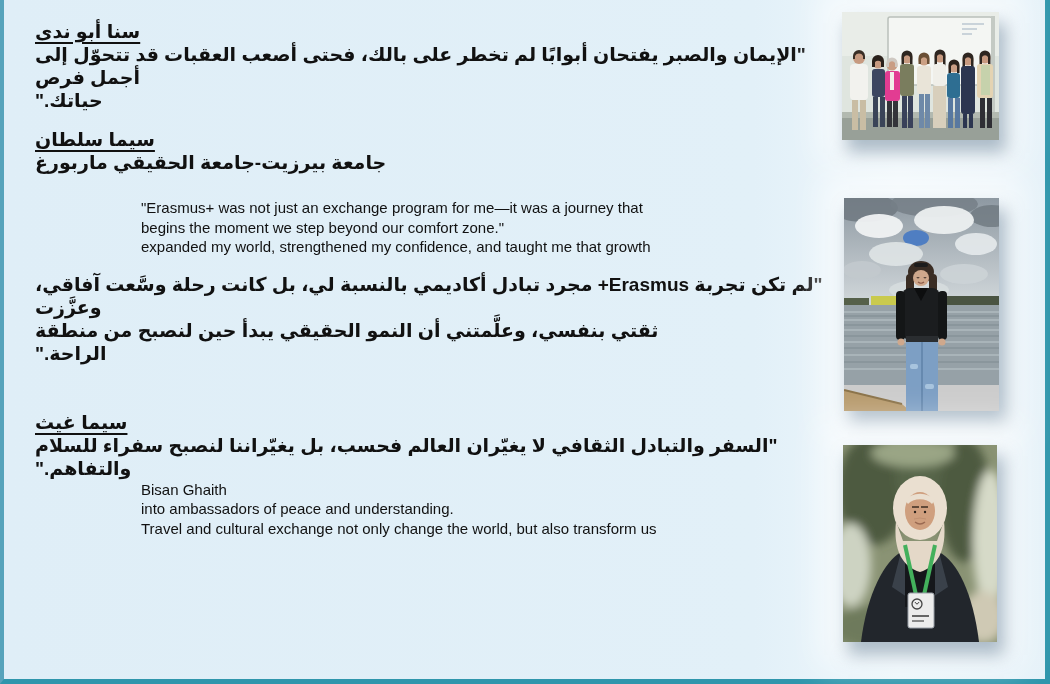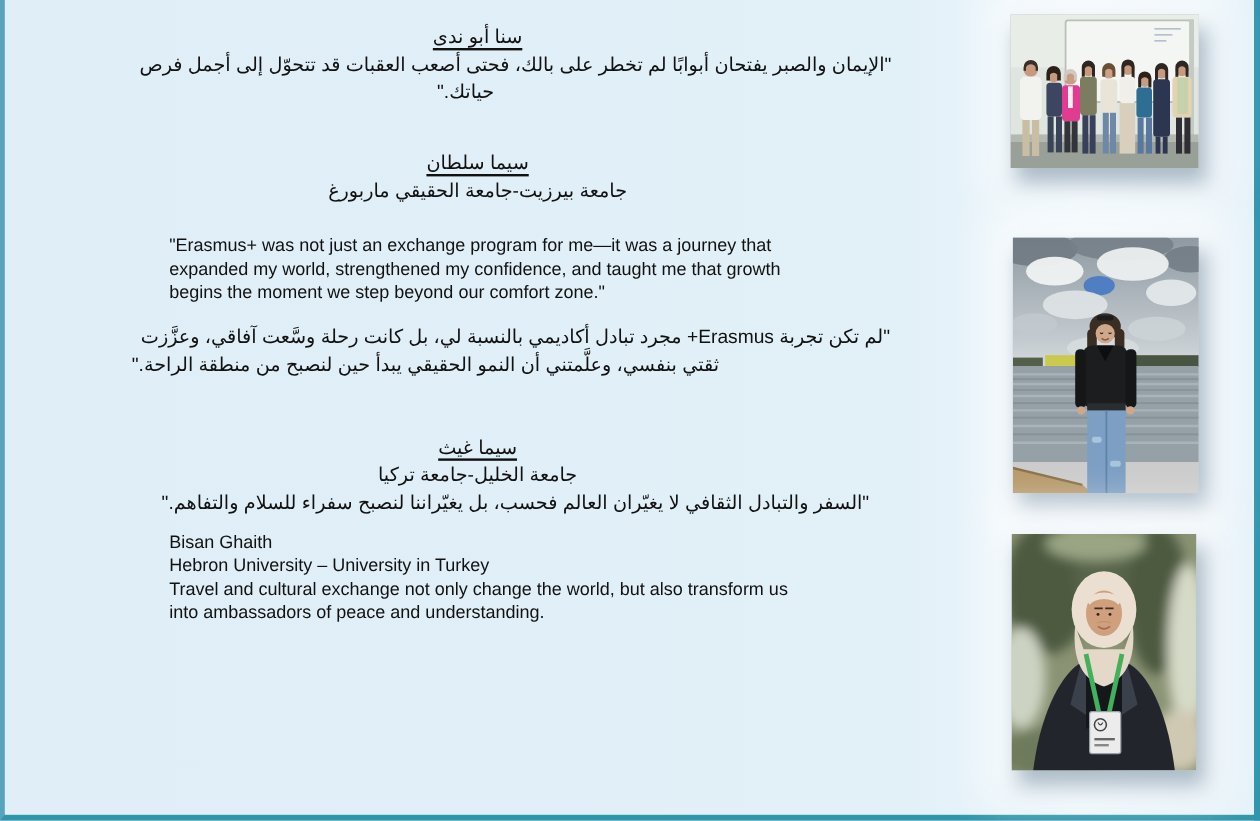--- a/index.html
+++ b/index.html
@@ -9,35 +9,35 @@
     background:#e1eff7;
   }
   .page{
     position:absolute;inset:0;box-sizing:border-box;
     border-left:4px solid #56a3bb;
     border-right:5px solid #2f96ac;
     border-bottom:5px solid #2f96ac;
     background:linear-gradient(90deg,#dfeef7 0%,#e2f0f8 72%,#eef7fc 86%,#e6f2f9 100%);
   }
   .text-col{position:absolute;left:31px;top:0;width:789px;}
-  .ar{direction:rtl;text-align:center;font-weight:400;font-size:16px;line-height:23px;}
+  .ar{direction:rtl;text-align:left;font-weight:700;font-size:19px;line-height:23px;}
   .ar-head{padding-left:63px;} 
   .ar-head{padding-left:0;padding-right:63px;}
   .ar-name{text-decoration:underline;text-decoration-thickness:1.5px;text-underline-offset:4px;}
   .ar-quote{padding-right:0;}
   .indent-83{padding-right:83px;}
   .indent-150{padding-right:150px;}
   .en{font-size:15px;line-height:19.5px;padding-left:106px;font-weight:400;}
   .s1{margin-top:20px;}
   .s1 .en{margin-top:5px;}
-  .s2{margin-top:36px;}
+  .s2{margin-top:16px;}
   .s2 .en-quote{margin-top:24px;}
   .s2 .ar-quote{margin-top:16px;}
   .s3{margin-top:46px;}
-  .s3 .en{margin-top:12px;}
+  .s3 .en{margin-top:0;}
   .photo{
     position:absolute;overflow:hidden;
     box-shadow:6px 12px 16px 1px rgba(100,125,148,.5),0 0 30px 24px rgba(255,255,255,.6);
     background:#ccc;
   }
   .photo svg{display:block;width:100%;height:100%;}
   .photo1{left:838px;top:12px;width:157px;height:128px;}
   .photo2{left:840px;top:198px;width:155px;height:213px;}
   .photo3{left:839px;top:445px;width:154px;height:197px;}
 </style>
@@ -62,42 +62,40 @@
 
     <section class="s2">
       <div class="ar">
         <div class="ar-head">
           <span class="ar-name">سيما سلطان</span>
         </div>
         <div class="ar-head">جامعة بيرزيت-جامعة الحقيقي ماربورغ</div>
       </div>
       <div class="en en-quote">
         <div>"Erasmus+ was not just an exchange program for me—it was a journey that</div>
+        <div>begins the moment we step beyond our comfort zone."</div>
         <div>expanded my world, strengthened my confidence, and taught me that growth</div>
-        <div>begins the moment we step beyond our comfort zone."</div>
       </div>
       <div class="ar ar-quote">
         <div>"لم تكن تجربة Erasmus+ مجرد تبادل أكاديمي بالنسبة لي، بل كانت رحلة وسَّعت آفاقي، وعزَّزت</div>
         <div class="indent-150">ثقتي بنفسي، وعلَّمتني أن النمو الحقيقي يبدأ حين لنصبح من منطقة الراحة."</div>
       </div>
     </section>
 
     <section class="s3">
       <div class="ar">
         <div class="ar-head">
           <span class="ar-name">سيما غيث</span>
         </div>
-        <div class="ar-head">جامعة الخليل-جامعة تركيا</div>
         <div class="ar-quote">"السفر والتبادل الثقافي لا يغيّران العالم فحسب، بل يغيّراننا لنصبح سفراء للسلام والتفاهم."</div>
       </div>
       <div class="en">
         <div>Bisan Ghaith</div>
-        <div>Hebron University – University in Turkey</div>
+        <div>into ambassadors of peace and understanding.</div>
         <div>Travel and cultural exchange not only change the world, but also transform us</div>
-        <div>into ambassadors of peace and understanding.</div>
       </div>
     </section>
 
   </div>
 
   <div class="photo photo1">
     <svg viewBox="0 0 157 128" preserveAspectRatio="none">
       <rect width="157" height="128" fill="#dfe5df"></rect>
       <rect width="157" height="44" fill="#e9ede8"></rect>
       <rect x="46" y="5" width="104" height="68" rx="2" fill="#f4f6f3" stroke="#b9c0ba" stroke-width="1.5"></rect>

